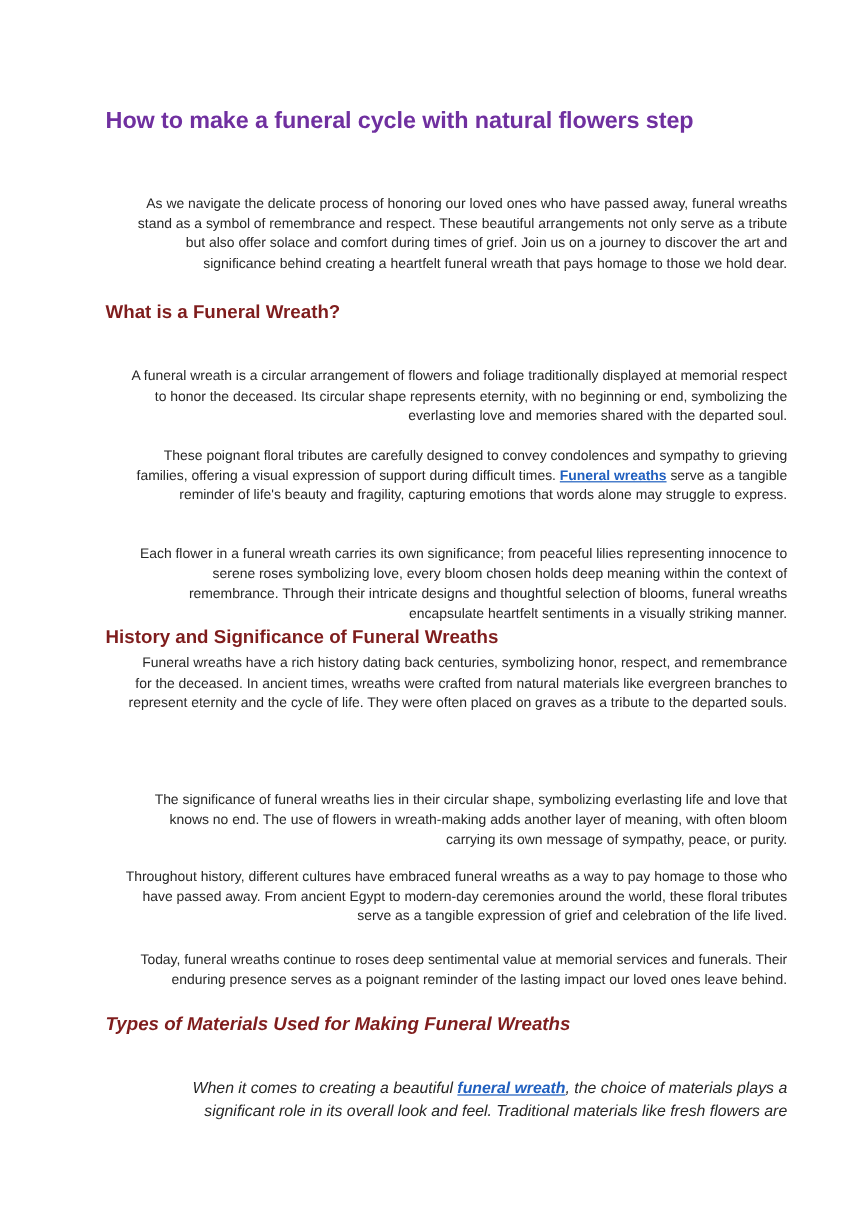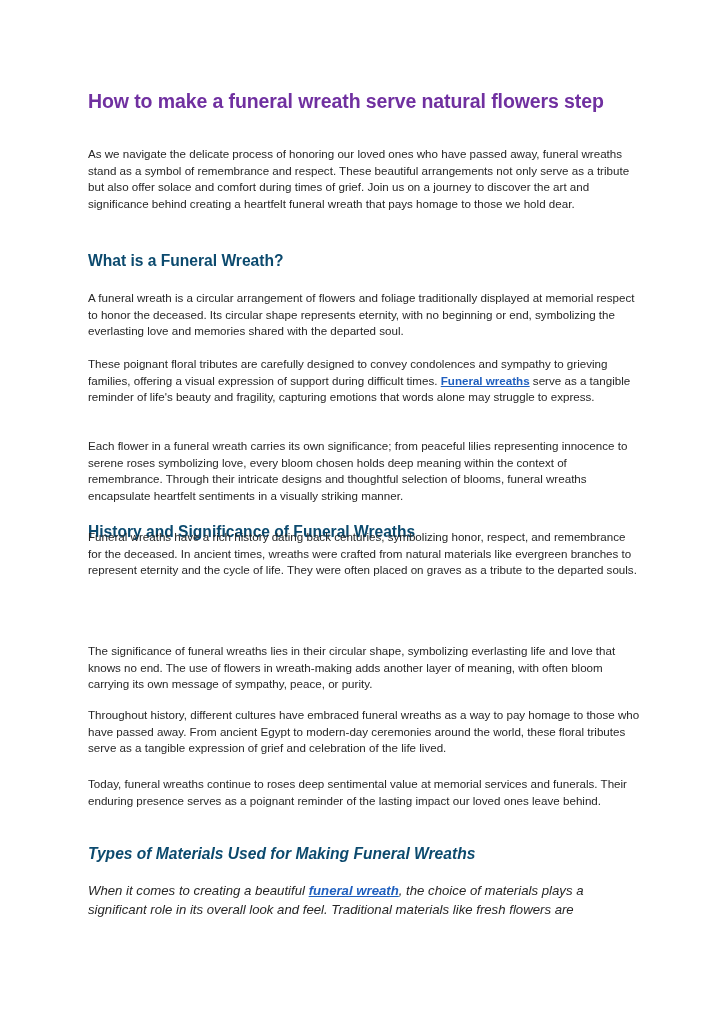--- a/index.html
+++ b/index.html
@@ -28,52 +28,53 @@
       margin: 0;
       font-size: 19.5px;
       font-weight: bold;
       color: #7030a0;
       white-space: nowrap;
       letter-spacing: -0.1px;
     }
     .p {
       position: absolute;
       left: 0;
-      margin: 0;
+      margin: 16px;
       font-size: 11.6px;
       line-height: 16.5px;
       color: #262626;
       width: 552px;
+      text-align: right;
     }
     .p.lg {
       font-size: 13.2px;
       line-height: 18.5px;
     }
     .h2 {
       position: absolute;
       left: 0;
       margin: 0;
       font-size: 15.6px;
       font-weight: bold;
-      color: #0c4a6e;
+      color: #7f1d1d;
       white-space: nowrap;
     }
     .link {
       color: #1f5fbf;
       font-weight: bold;
       text-decoration: underline;
       cursor: pointer;
     }
   </style>
 </head>
 <body>
 
 <div class="page">
 
-  <h1 class="title">How to make a funeral wreath serve natural flowers step</h1>
+  <h1 class="title">How to make a funeral cycle with natural flowers step</h1>
 
   <p class="p" style="top:146px;">As we navigate the delicate process of honoring our loved ones who have passed away, funeral wreaths stand as a symbol of remembrance and respect. These beautiful arrangements not only serve as a tribute but also offer solace and comfort during times of grief. Join us on a journey to discover the art and significance behind creating a heartfelt funeral wreath that pays homage to those we hold dear.</p>
 
   <h2 class="h2" style="top:252px;">What is a Funeral Wreath?</h2>
 
   <p class="p" style="top:290px;">A funeral wreath is a circular arrangement of flowers and foliage traditionally displayed at memorial respect to honor the deceased. Its circular shape represents eternity, with no beginning or end, symbolizing the everlasting love and memories shared with the departed soul.</p>
 
   <p class="p" style="top:356px;"><span>These poignant floral tributes are carefully designed to convey condolences and sympathy to grieving families, offering a visual expression of support during difficult times. </span><span class="link">Funeral wreaths</span><span> serve as a tangible reminder of life's beauty and fragility, capturing emotions that words alone may struggle to express.</span></p>
 
   <p class="p" style="top:438px;">Each flower in a funeral wreath carries its own significance; from peaceful lilies representing innocence to serene roses symbolizing love, every bloom chosen holds deep meaning within the context of remembrance. Through their intricate designs and thoughtful selection of blooms, funeral wreaths encapsulate heartfelt sentiments in a visually striking manner.</p>

